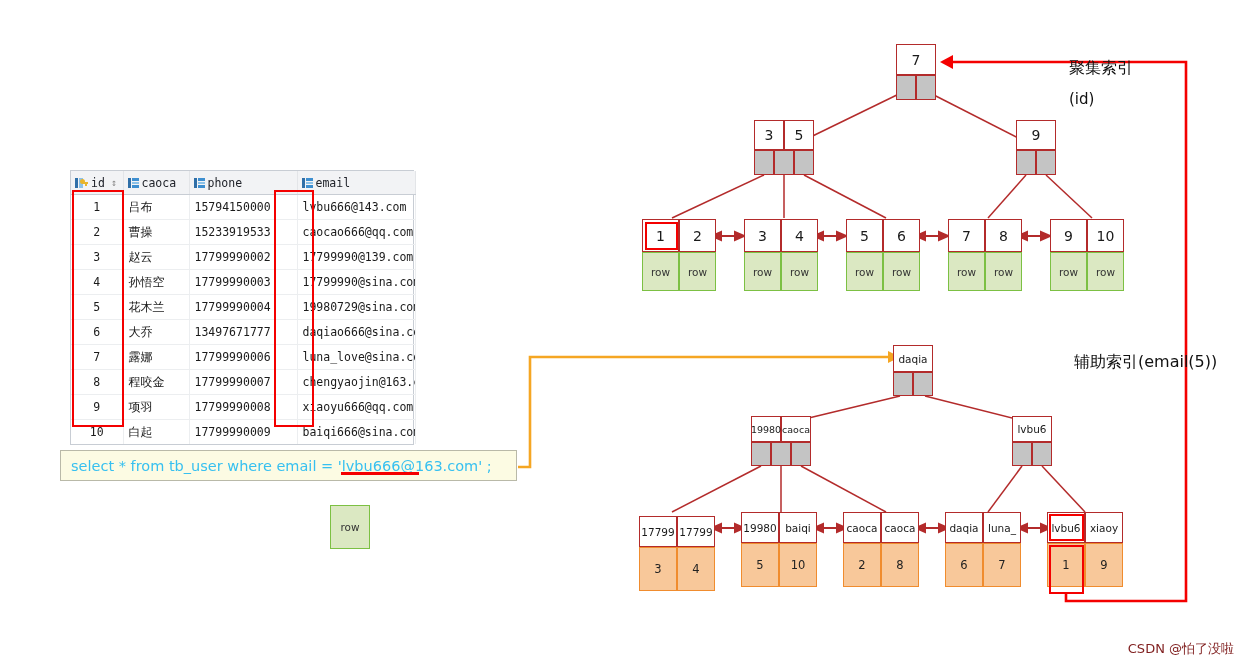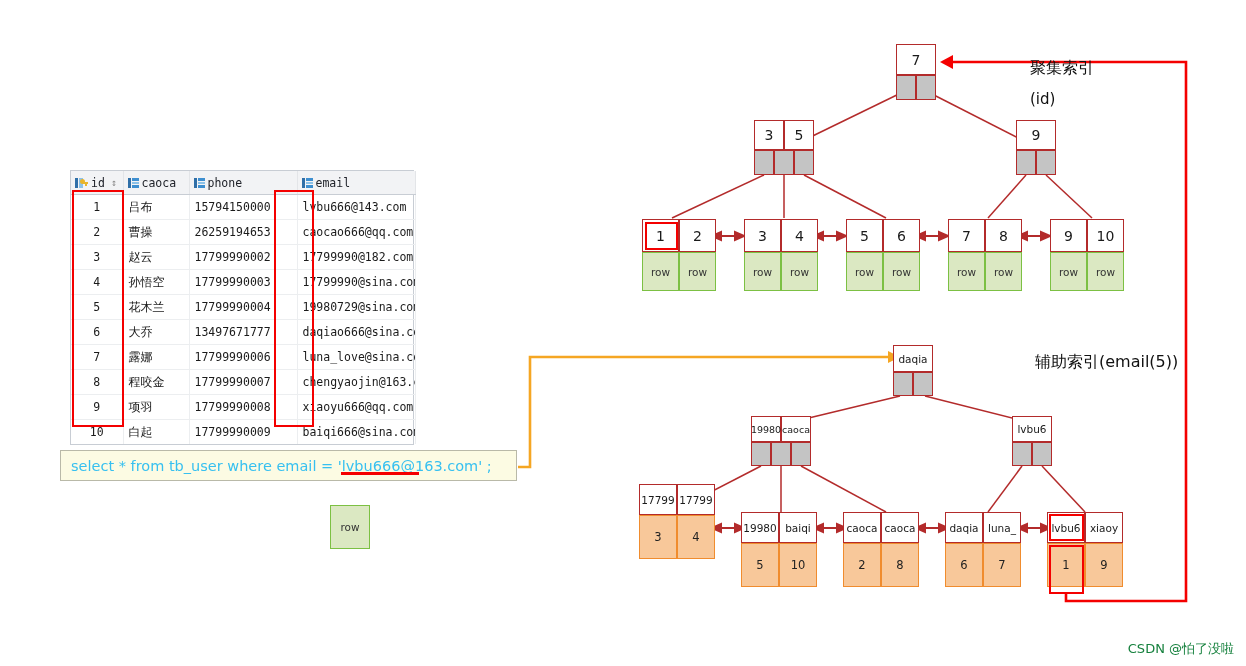--- a/index.html
+++ b/index.html
@@ -100,31 +100,31 @@
   #single-row{
     position:absolute;left:330px;top:505px;width:40px;height:44px;
     border:1.6px solid #7cc043;background:#dbe8c2;box-sizing:border-box;
     display:flex;align-items:center;justify-content:center;
     font-family:"DejaVu Sans",sans-serif;font-size:10.5px;color:#333;
   }
 
   
   .cn-label{
     position:absolute;font-family:"DejaVu Sans",sans-serif;
-    color:#111;white-space:nowrap;
+    color:#111;white-space:nowrap;margin-left:39px;
   }
   #label-clustered{left:1030px;top:58px;font-size:16px;}
   #label-clustered-id{left:1030px;top:90px;font-size:15px;}
   #label-secondary{left:1035px;top:352px;font-size:16px;}
 
   
   .focus-out{position:absolute;border:2.4px solid #f40000;box-sizing:border-box;}
 
   #watermark{
-    position:absolute;right:12px;bottom:8px;color:#15803d;font-size:13px;
+    position:absolute;right:12px;bottom:8px;color:#7f1d1d;font-size:13px;
     font-family:"DejaVu Sans",sans-serif;white-space:nowrap;
   }
 </style>
 </head>
 <body>
 
 <svg id="lines">
 
   <line x1="903" y1="92" x2="790" y2="147" stroke="#b32b2b" stroke-width="1.5"></line>
   <line x1="928" y1="92" x2="1036" y2="147" stroke="#b32b2b" stroke-width="1.5"></line>
@@ -254,28 +254,28 @@
     <tbody>
       <tr>
           <td class="c-id">1</td>
           <td class="c-name">吕布</td>
           <td>15794150000</td>
           <td>lvbu666@143.com</td>
         </tr>
       <tr>
           <td class="c-id">2</td>
           <td class="c-name">曹操</td>
-          <td>26259194653</td>
+          <td>15233919533</td>
           <td>caocao666@qq.com</td>
         </tr>
       <tr>
           <td class="c-id">3</td>
           <td class="c-name">赵云</td>
           <td>17799990002</td>
-          <td>17799990@182.com</td>
+          <td>17799990@139.com</td>
         </tr>
       <tr>
           <td class="c-id">4</td>
           <td class="c-name">孙悟空</td>
           <td>17799990003</td>
           <td>17799990@sina.com</td>
         </tr>
       <tr>
           <td class="c-id">5</td>
           <td class="c-name">花木兰</td>
@@ -436,21 +436,21 @@
 <div class="nodebox" style="left:1012px;top:416px;">
   <div class="keys">
     <div class="k" style="width:40px;height:26px;font-size:10.5px;">lvbu6</div>
   </div>
   <div class="ptrs">
     <div class="p" style="width:20px;height:24px;"></div>
     <div class="p" style="width:20px;height:24px;"></div>
   </div>
 </div>
 
-<div class="nodebox" style="left:639px;top:484px;">
+<div class="nodebox" style="left:639px;top:516px;">
   <div class="keys">
     <div class="k" style="width:38px;height:31px;font-size:10.5px;">17799</div>
     <div class="k" style="width:38px;height:31px;font-size:10.5px;">17799</div>
   </div>
   <div class="rows">
     <div class="r orange" style="width:38px;height:44px;">3</div>
     <div class="r orange" style="width:38px;height:44px;">4</div>
   </div>
 </div>
 <div class="nodebox" style="left:741px;top:512px;">

